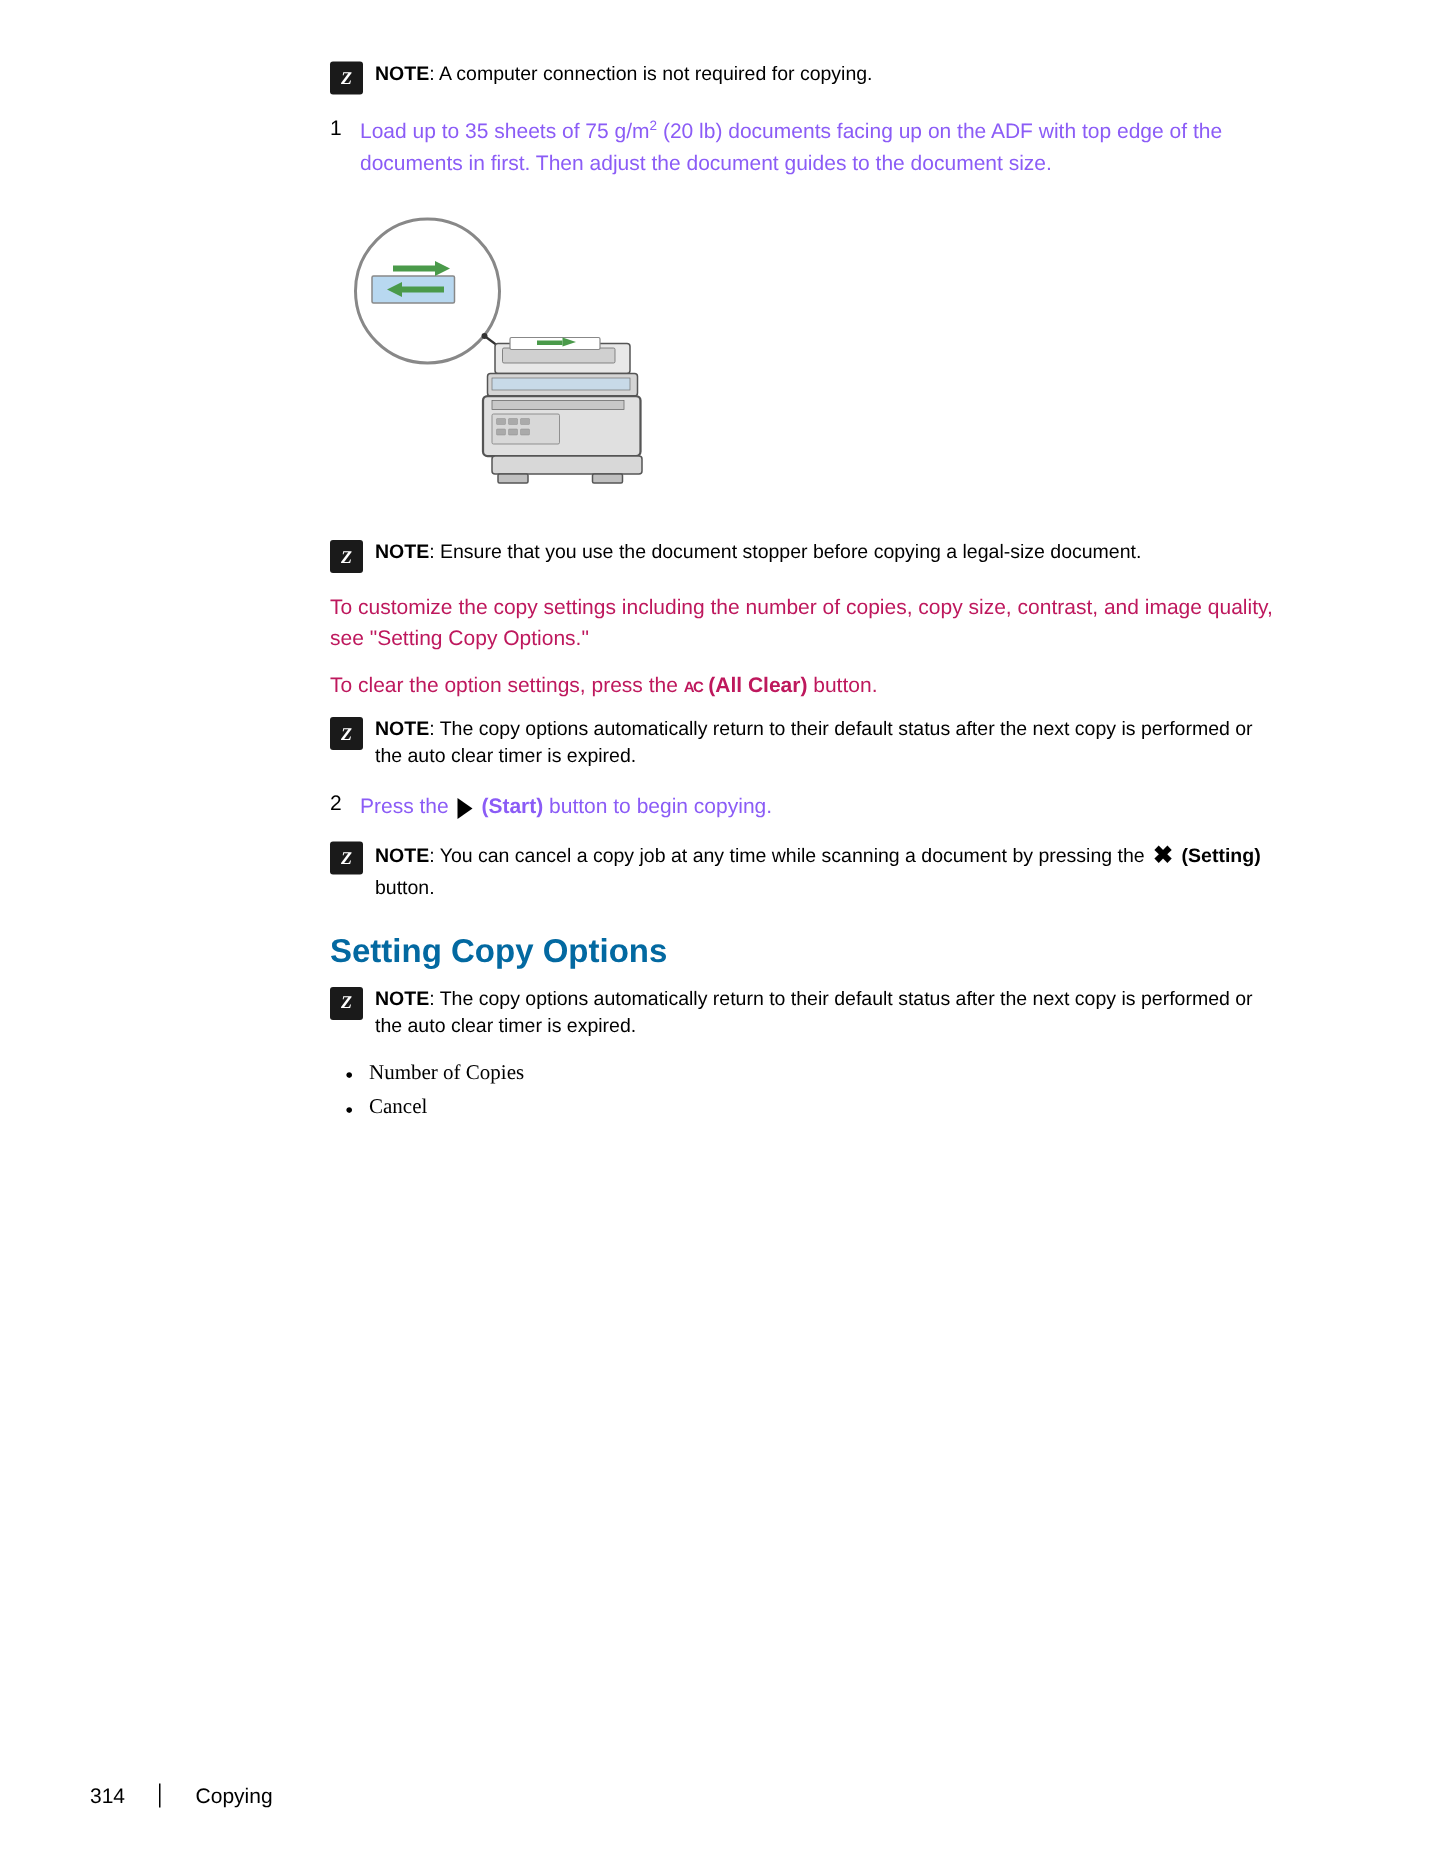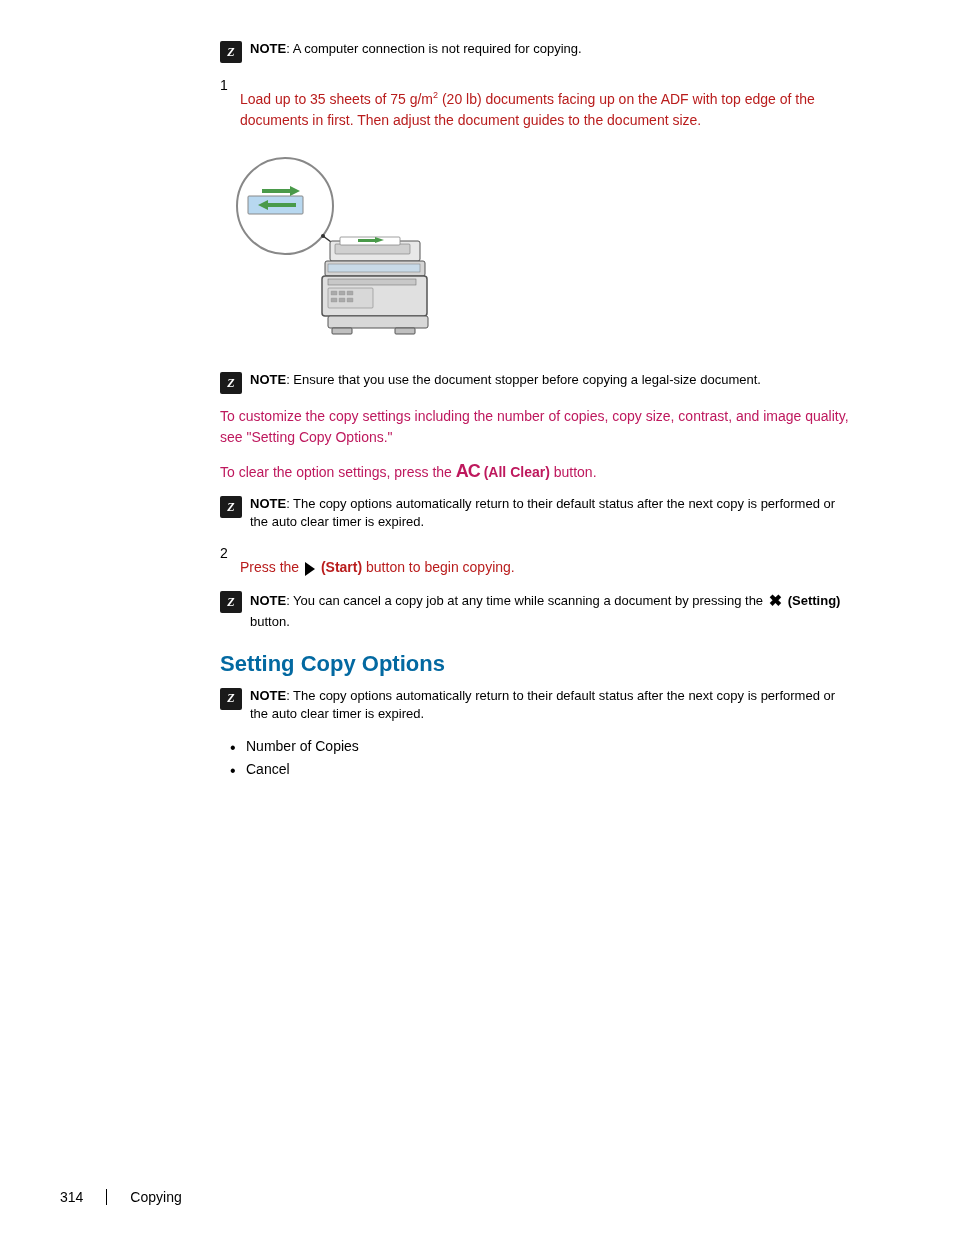--- a/index.html
+++ b/index.html
@@ -59,41 +59,40 @@
     .item-number {
       min-width: 20px;
       font-size: 14px;
       font-weight: normal;
       color: #000;
     }
     .item-content {
       flex: 1;
       font-size: 14px;
       line-height: 1.5;
-      color: #b91c1c;
-      margin-top: 12px;
+      color: #8b5cf6;
     }
     .printer-image {
       margin: 20px 0 20px -10px;
       display: flex;
       justify-content: flex-start;
     }
     .printer-svg-container {
       width: 220px;
       height: 200px;
     }
     .paragraph {
       font-size: 14px;
       line-height: 1.5;
       margin-bottom: 10px;
       color: #be185d;
     }
     .ac-symbol {
       font-family: Arial, sans-serif;
-      font-size: 18px;
+      font-size: 10px;
       font-weight: bold;
       letter-spacing: -1px;
       margin-top: 44px;
     }
     .start-symbol {
       display: inline-block;
       width: 0;
       height: 0;
       border-top: 7px solid transparent;
       border-bottom: 7px solid transparent;
@@ -112,20 +111,21 @@
     .section-heading {
       font-size: 22px;
       font-weight: bold;
       color: #0369a1;
       margin: 20px 0 10px 0;
       border-bottom: none;
     }
     .bullet-list {
       list-style: none;
       margin: 8px 0 8px 10px;
+      font-family: Liberation Serif, serif;
     }
     .bullet-list li {
       font-size: 14px;
       line-height: 1.6;
       color: #000;
       padding-left: 16px;
       position: relative;
     }
     .bullet-list li::before {
       content: "•";

